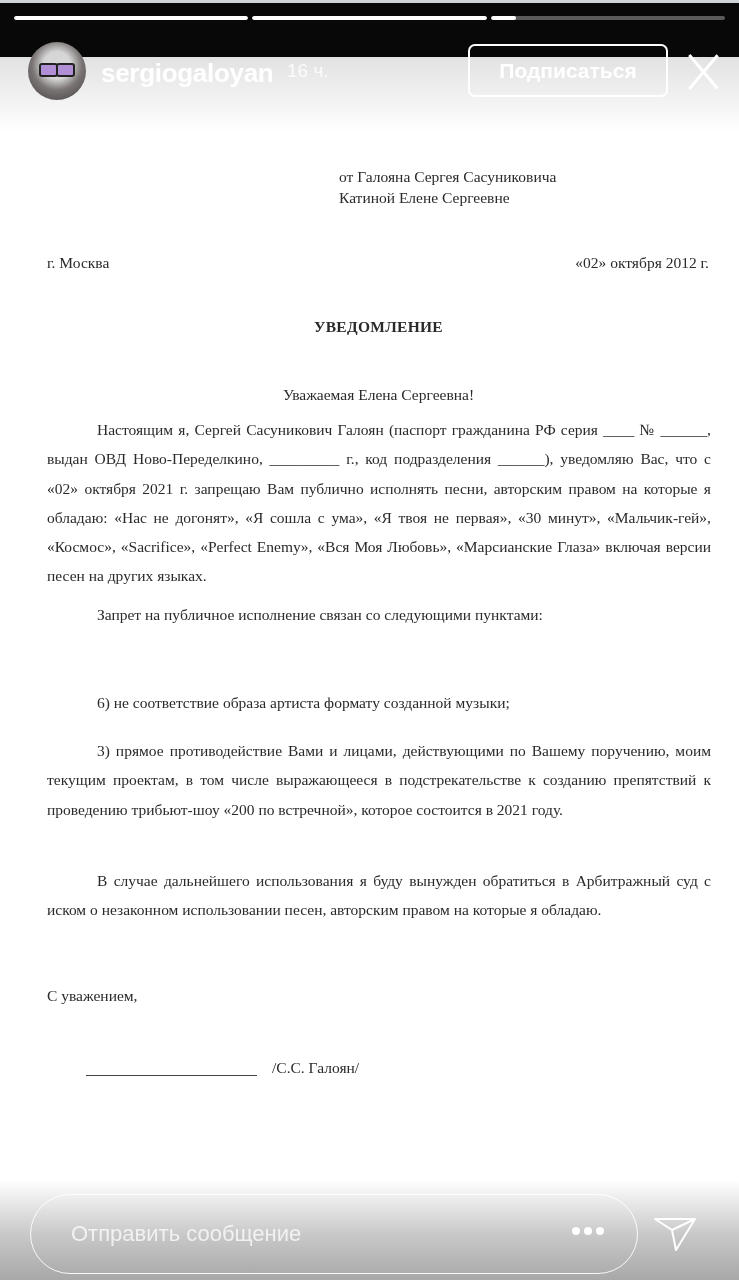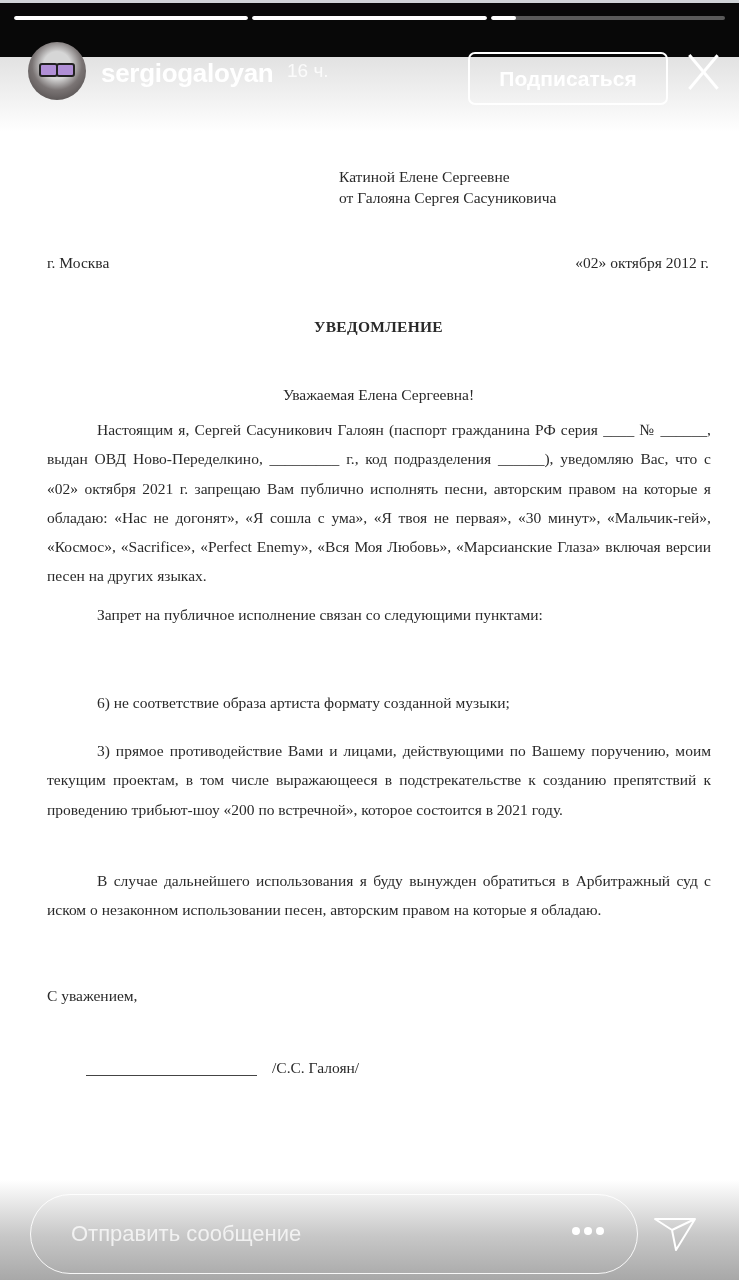--- a/index.html
+++ b/index.html
@@ -27,21 +27,21 @@
   .avatar .glasses::before { left: 0; }
   .avatar .glasses::after { right: 0; }
 
   .username { position: absolute; left: 101px; top: 58px; font-size: 26px; font-weight: bold; color: #ffffff;
     letter-spacing: -0.3px; }
   .time { position: absolute; left: 287px; top: 60px; font-size: 19px; color: #ffffff; opacity: 0.85; }
 
   .follow-btn { position: absolute; left: 468px; top: 44px; width: 200px; height: 53px;
     border: 2px solid #ffffff; border-radius: 7px; background: transparent; color: #ffffff;
     font-family: "Liberation Sans", sans-serif; font-size: 21px; font-weight: bold; cursor: pointer;
-    display: flex; align-items: center; justify-content: center; margin-top: 8px; }
+    display: flex; align-items: center; justify-content: center; }
 
   .close-btn { position: absolute; left: 684px; top: 53px; width: 38px; height: 38px; cursor: pointer; }
   .close-btn::before, .close-btn::after { content: ""; position: absolute; left: 18px; top: -3px; width: 2.5px; height: 44px;
     background: #ffffff; }
   .close-btn::before { transform: rotate(40deg); }
   .close-btn::after { transform: rotate(-40deg); }
 
   
   .doc { position: absolute; left: 0; top: 0; width: 739px; height: 1280px;
     font-family: "Liberation Serif", serif; color: #2a2a2a; font-size: 15.5px; }
@@ -73,22 +73,22 @@
   .message-input .placeholder { color: rgba(255,255,255,0.75); font-size: 22px; }
   .dots { position: absolute; right: 33px; top: 32px; display: flex; gap: 4px; cursor: pointer; }
   .dots span { width: 8px; height: 8px; border-radius: 50%; background: #ffffff; display: block; }
   .send-icon { position: absolute; left: 652px; top: 1213px; width: 46px; height: 40px; cursor: pointer; }
 </style>
 </head>
 <body>
 
 <div class="doc">
   <div class="line addressee">
+    <div>от Галояна Сергея Сасуниковича</div>
     <div>Катиной Елене Сергеевне</div>
-    <div>от Галояна Сергея Сасуниковича</div>
   </div>
   <div class="line city">г. Москва</div>
   <div class="line date">«02» октября 2012 г.</div>
   <div class="line title">УВЕДОМЛЕНИЕ</div>
   <div class="line greeting">Уважаемая Елена Сергеевна!</div>
 
   <div class="para p1">
     <p>Настоящим я, Сергей Сасуникович Галоян (паспорт гражданина РФ серия ____ № ______, выдан ОВД Ново-Переделкино, _________ г., код подразделения ______), уведомляю Вас, что с «02» октября 2021 г. запрещаю Вам публично исполнять песни, авторским правом на которые я обладаю: «Нас не догонят», «Я сошла с ума», «Я твоя не первая», «30 минут», «Мальчик-гей», «Космос», «Sacrifice», «Perfect Enemy», «Вся Моя Любовь», «Марсианские Глаза» включая версии песен на других языках.</p>
   </div>
   <div class="line p-ban">Запрет на публичное исполнение связан со следующими пунктами:</div>

